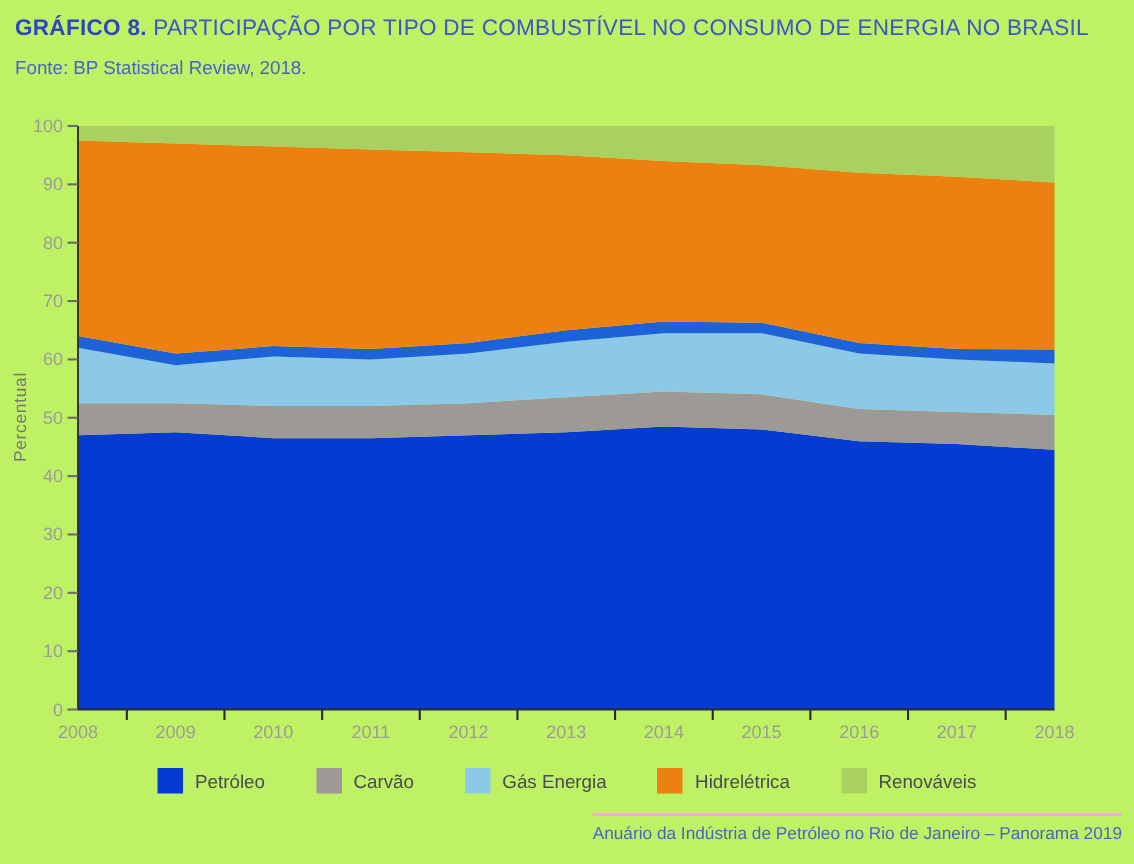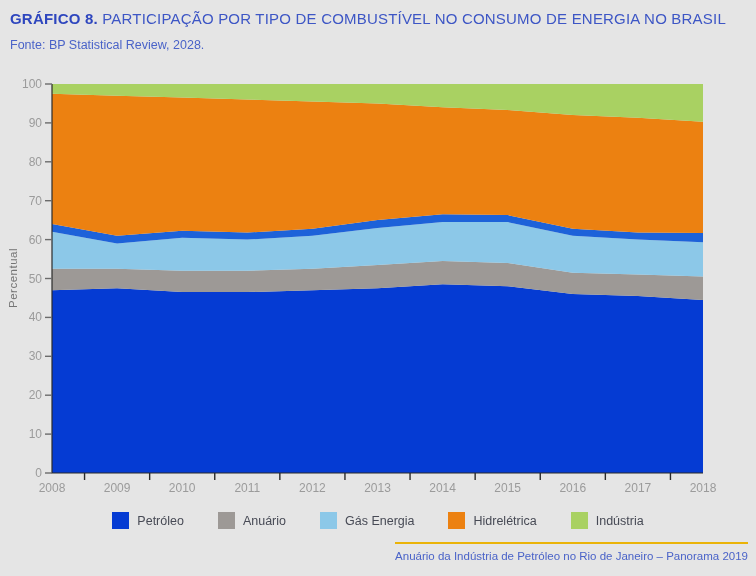--- a/index.html
+++ b/index.html
@@ -1,41 +1,41 @@
 <!DOCTYPE html>
 <html><head>
 <meta charset="utf-8">
 <style>
   html,body{margin:0;padding:0;background:#fff;}
-  #page{position:relative;width:756px;height:576px;background:#e5e5e5;overflow:hidden;
+  #page{position:relative;width:756px;height:576px;background:#bef264;overflow:hidden;
         font-family:"Liberation Sans",sans-serif;}
   #title{position:absolute;left:10px;top:10px;font-size:15px;letter-spacing:.2px;
          color:#3d56c5;white-space:nowrap;}
   #title .bold{font-weight:bold;color:#2e46be;}
   #source{position:absolute;left:10px;top:38px;font-size:12.5px;color:#4a63c8;}
   #chart-svg{position:absolute;left:0;top:78px;}
   #legend{position:absolute;left:0;top:512px;width:756px;display:flex;
           justify-content:center;gap:34px;align-items:flex-start;}
   .legend-item{display:flex;align-items:center;gap:8px;font-size:12.5px;color:#474a55;}
   .swatch{width:17px;height:17px;display:inline-block;}
   #footer{position:absolute;right:8px;top:542px;text-align:right;}
-  #footer-rule{border-top:2px solid #eab308;padding-top:6px;}
+  #footer-rule{border-top:2px solid #f9a8d4;padding-top:6px;}
   #footer-text{font-size:11.5px;color:#4a63c8;white-space:nowrap;}
   text{font-family:"Liberation Sans",sans-serif;}
   .ytick-label,.xtick-label{font-size:12px;fill:#9b9b9b;}
   .axis-title{font-size:11.5px;fill:#757575;letter-spacing:.5px;}
 </style>
 </head>
 <body>
 
 <div id="page">
 
   <div id="title"><span class="bold">GRÁFICO 8.</span><span> PARTICIPAÇÃO POR TIPO DE COMBUSTÍVEL NO CONSUMO DE ENERGIA NO BRASIL</span></div>
 
-  <div id="source">Fonte: BP Statistical Review, 2028.</div>
+  <div id="source">Fonte: BP Statistical Review, 2018.</div>
 
   <svg id="chart-svg" width="756" height="430" viewBox="0 0 756 430">
     <g id="areas">
         <path d="M52.0,212.2L117.1,210.2L182.2,214.1L247.3,214.1L312.4,212.2L377.5,210.2L442.6,206.3L507.7,208.3L572.8,216.1L637.9,218.0L703.0,221.9L703.0,395.0L637.9,395.0L572.8,395.0L507.7,395.0L442.6,395.0L377.5,395.0L312.4,395.0L247.3,395.0L182.2,395.0L117.1,395.0L52.0,395.0Z" fill="#053bd3"></path>
         <path d="M52.0,190.8L117.1,190.8L182.2,192.7L247.3,192.7L312.4,190.8L377.5,186.9L442.6,183.0L507.7,184.9L572.8,194.7L637.9,196.6L703.0,198.6L703.0,221.9L637.9,218.0L572.8,216.1L507.7,208.3L442.6,206.3L377.5,210.2L312.4,212.2L247.3,214.1L182.2,214.1L117.1,210.2L52.0,212.2Z" fill="#9d9996"></path>
         <path d="M52.0,153.8L117.1,165.5L182.2,159.7L247.3,161.6L312.4,157.7L377.5,149.9L442.6,144.1L507.7,144.1L572.8,157.7L637.9,161.6L703.0,164.3L703.0,198.6L637.9,196.6L572.8,194.7L507.7,184.9L442.6,183.0L377.5,186.9L312.4,190.8L247.3,192.7L182.2,192.7L117.1,190.8L52.0,190.8Z" fill="#8cc8e8"></path>
         <path d="M52.0,146.0L117.1,157.7L182.2,152.7L247.3,154.6L312.4,150.7L377.5,142.1L442.6,136.3L507.7,137.1L572.8,150.7L637.9,154.6L703.0,155.0L703.0,164.3L637.9,161.6L572.8,157.7L507.7,144.1L442.6,144.1L377.5,149.9L312.4,157.7L247.3,161.6L182.2,159.7L117.1,165.5L52.0,153.8Z" fill="#1d62d9"></path>
         <path d="M52.0,15.7L117.1,17.7L182.2,19.6L247.3,21.6L312.4,23.5L377.5,25.5L442.6,29.3L507.7,32.1L572.8,37.1L637.9,39.8L703.0,43.7L703.0,155.0L637.9,154.6L572.8,150.7L507.7,137.1L442.6,136.3L377.5,142.1L312.4,150.7L247.3,154.6L182.2,152.7L117.1,157.7L52.0,146.0Z" fill="#ec8111"></path>
         <path d="M52.0,6.0L117.1,6.0L182.2,6.0L247.3,6.0L312.4,6.0L377.5,6.0L442.6,6.0L507.7,6.0L572.8,6.0L637.9,6.0L703.0,6.0L703.0,43.7L637.9,39.8L572.8,37.1L507.7,32.1L442.6,29.3L377.5,25.5L312.4,23.5L247.3,21.6L182.2,19.6L117.1,17.7L52.0,15.7Z" fill="#a9d162"></path>
       </g>
@@ -91,33 +91,33 @@
     <text id="ylabel" class="axis-title" transform="rotate(-90 17 200)" x="17" y="200" text-anchor="middle">Percentual</text>
   </svg>
 
   <div id="legend">
       <div class="legend-item">
         <span class="swatch" style="background: rgb(5, 59, 211);"></span>
         <span>Petróleo</span>
       </div>
       <div class="legend-item">
         <span class="swatch" style="background: rgb(157, 153, 150);"></span>
-        <span>Anuário</span>
+        <span>Carvão</span>
       </div>
       <div class="legend-item">
         <span class="swatch" style="background: rgb(140, 200, 232);"></span>
         <span>Gás Energia</span>
       </div>
       <div class="legend-item">
         <span class="swatch" style="background: rgb(236, 129, 17);"></span>
         <span>Hidrelétrica</span>
       </div>
       <div class="legend-item">
         <span class="swatch" style="background: rgb(169, 209, 98);"></span>
-        <span>Indústria</span>
+        <span>Renováveis</span>
       </div>
     </div>
 
   <div id="footer">
     <div id="footer-rule">
       <div id="footer-text">Anuário da Indústria de Petróleo no Rio de Janeiro – Panorama 2019</div>
     </div>
   </div>
 
 </div>

